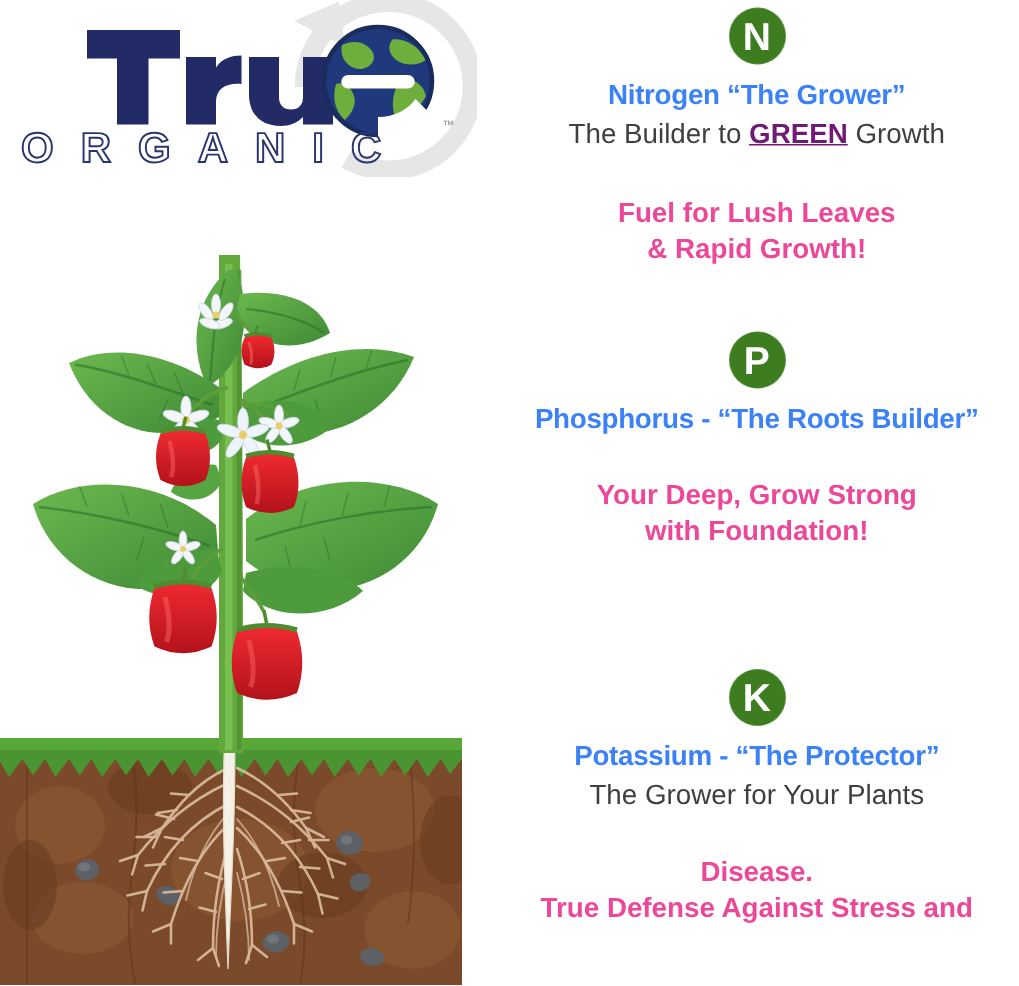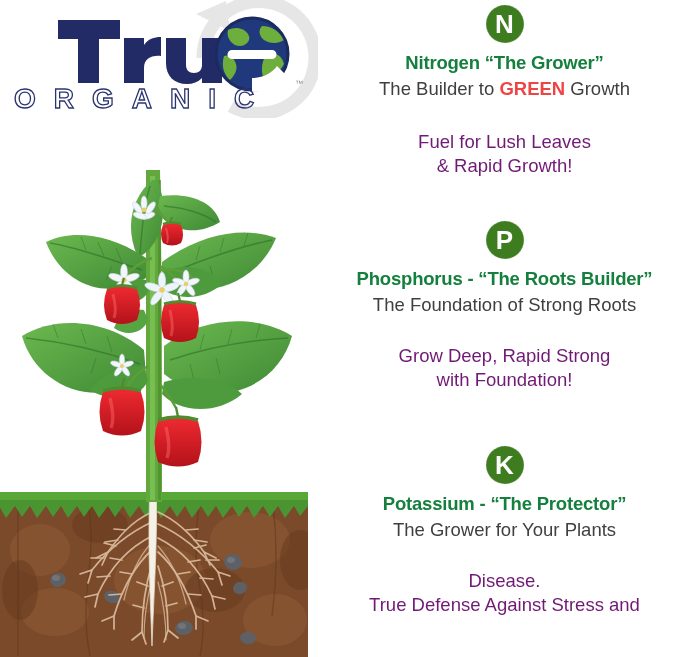--- a/index.html
+++ b/index.html
@@ -88,40 +88,40 @@
     font-size: 26px;
     font-weight: bold;
     line-height: 1;
     font-family: "Liberation Sans", sans-serif;
     box-shadow: 0 0 0 0.5px rgba(255,255,255,0.2) inset;
   }
 
   .headline {
     font-size: 18.5px;
     font-weight: bold;
-    color: #15803d;
+    color: #3b82f6;
     letter-spacing: -0.2px;
     margin: 6px 0 0 0;
     line-height: 1.18;
     white-space: nowrap;
   }
   .subline {
     font-size: 18.5px;
     font-weight: normal;
     color: #3f3f3f;
     margin: 4px 0 0 0;
     line-height: 1.2;
     white-space: nowrap;
   }
-  .subline b { font-weight: bold; color: #ef4444; }
+  .subline b { font-weight: bold; color: #701a75; text-decoration: underline; }
 
   .tagline {
     font-size: 18.5px;
-    font-weight: normal;
-    color: #701a75;
+    font-weight: bold;
+    color: #ec4899;
     line-height: 1.32;
     margin: 0;
   }
   .tag-gap-n { height: 30px; }
   .tag-gap-p { height: 28px; }
   .tag-gap-k { height: 28px; }
 
   .tagline .tl-line { display: block; white-space: nowrap; }
 </style>
 </head>
@@ -430,24 +430,23 @@
         <span class="tl-line">Fuel for Lush Leaves</span>
         <span class="tl-line">&amp; Rapid Growth!</span>
       </p>
     </div>
 
     <div class="nutrient-section sec-p">
       <div class="badge-wrap">
         <div class="badge" style="background: rgb(61, 125, 32);">P</div>
       </div>
       <p class="headline">Phosphorus - “The Roots Builder”</p>
-      <p class="subline"><span>The Foundation of Strong Roots</span><b></b><span></span></p>
       <div class="tag-gap-p"></div>
       <p class="tagline">
-        <span class="tl-line">Grow Deep, Rapid Strong</span>
+        <span class="tl-line">Your Deep, Grow Strong</span>
         <span class="tl-line">with Foundation!</span>
       </p>
     </div>
 
     <div class="nutrient-section sec-k">
       <div class="badge-wrap">
         <div class="badge" style="background: rgb(61, 125, 32);">K</div>
       </div>
       <p class="headline">Potassium - “The Protector”</p>
       <p class="subline"><span>The Grower for Your Plants</span><b></b><span></span></p>

